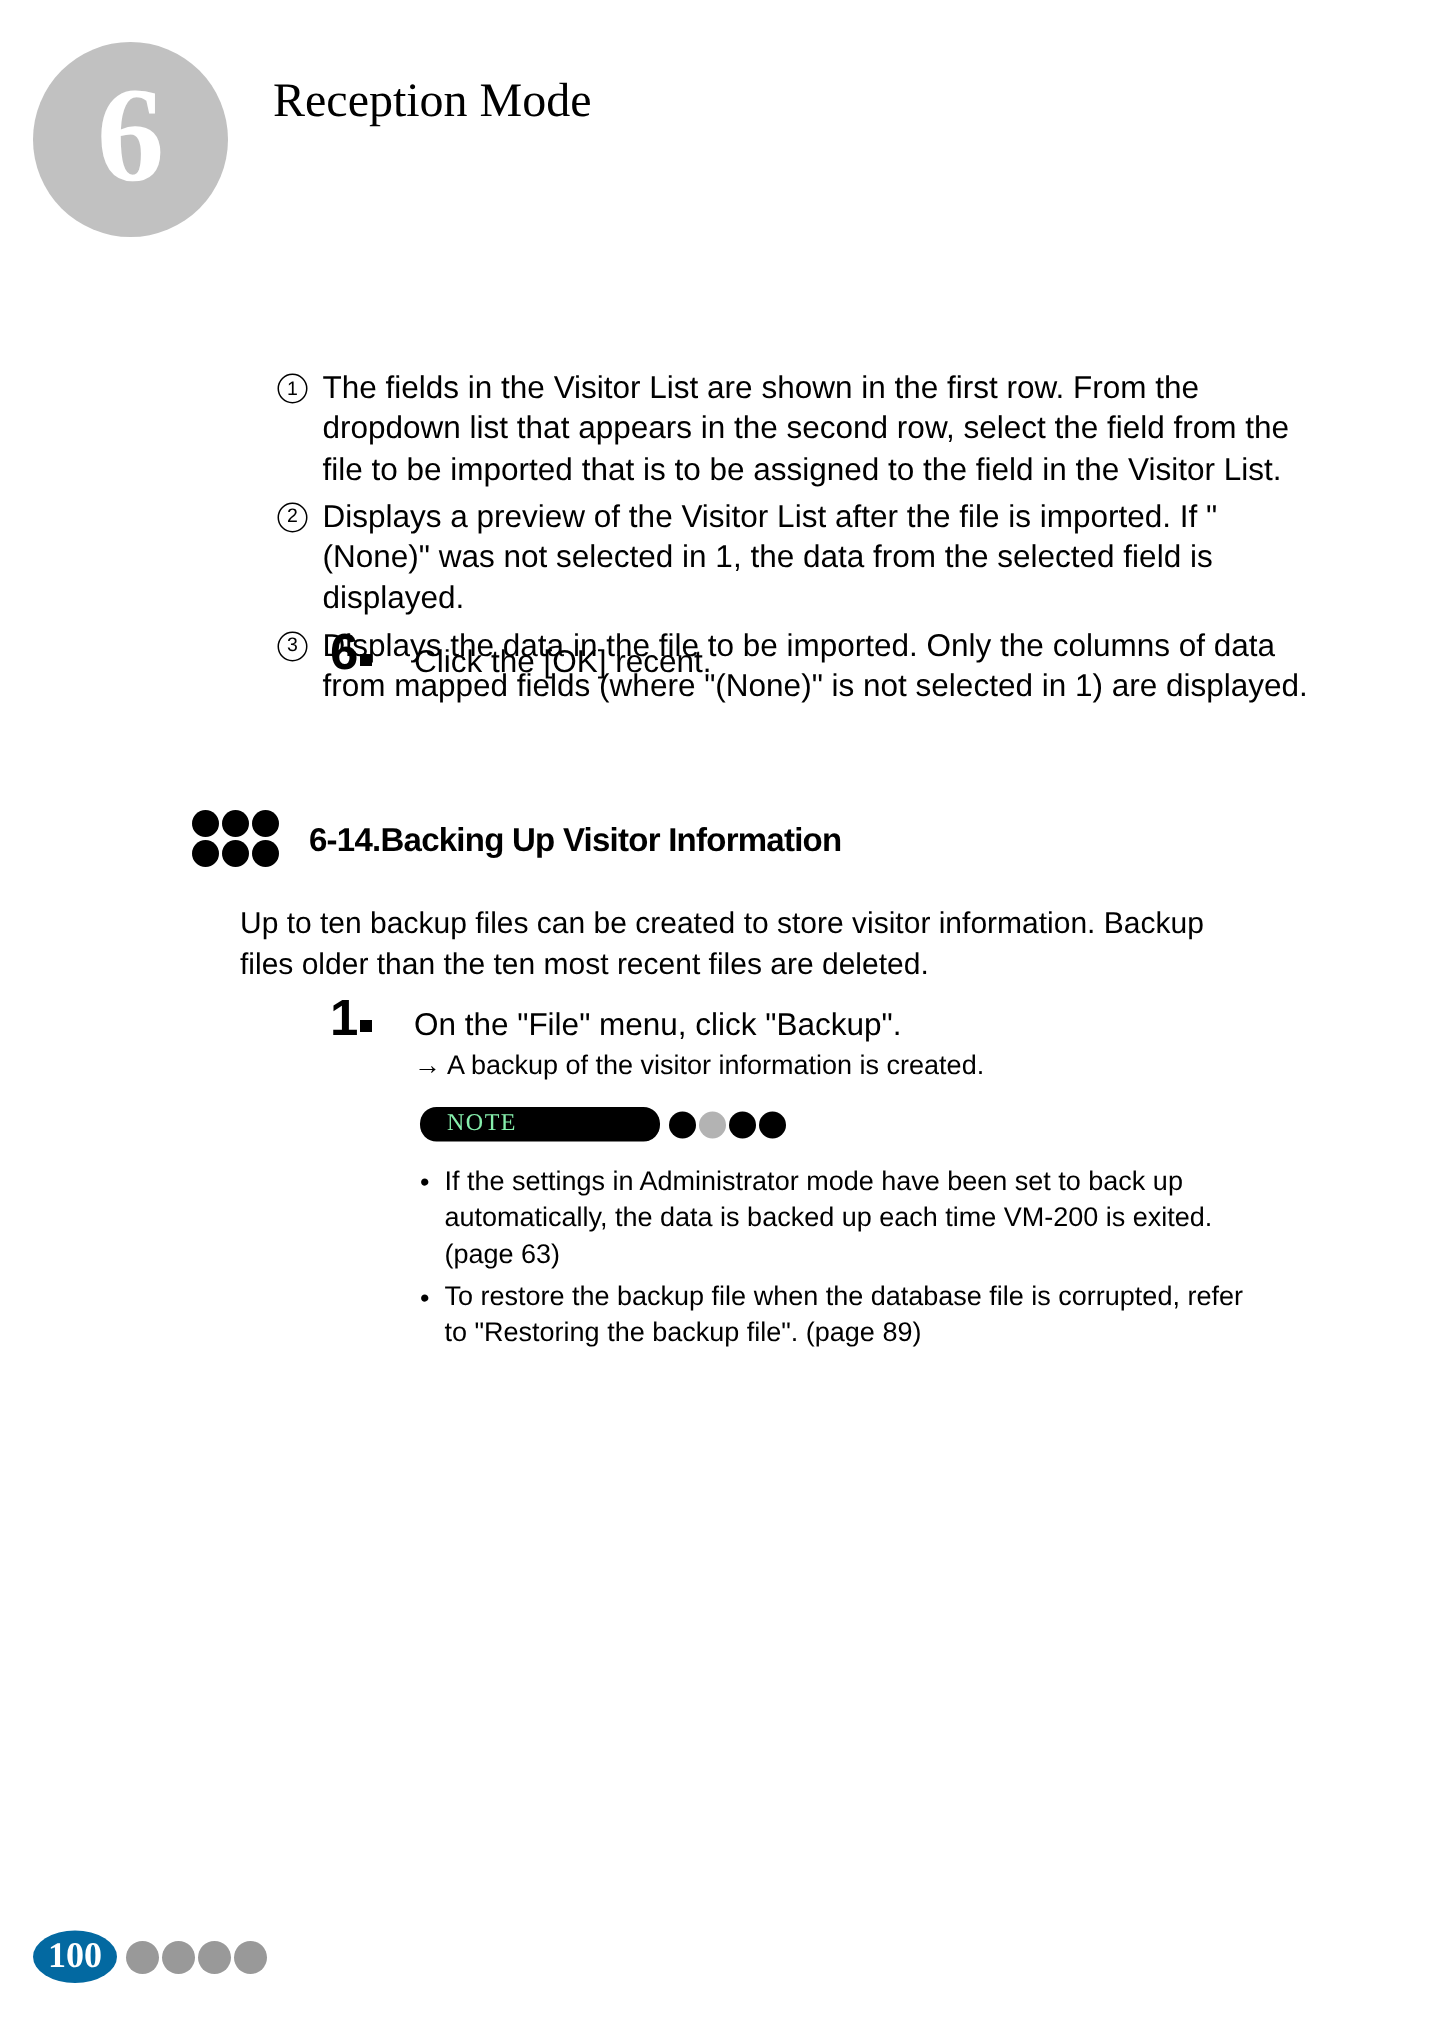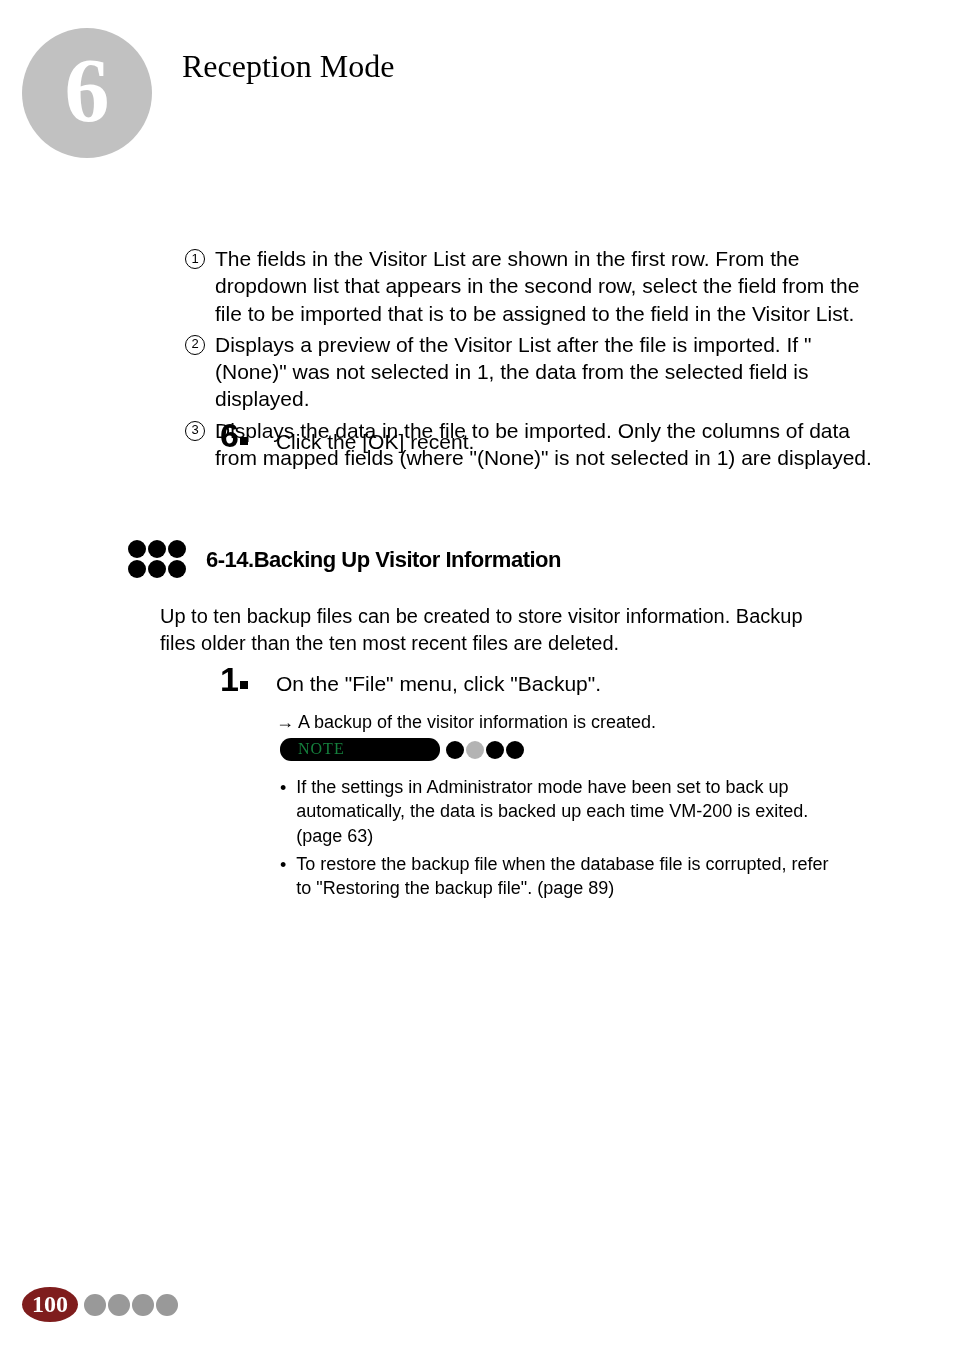--- a/index.html
+++ b/index.html
@@ -141,41 +141,41 @@
   .step1 {
     position: absolute;
     left: 220px;
     top: 662px;
     width: 660px;
     display: flex;
     align-items: flex-start;
   }
   .arrow-line {
     font-size: 18px;
-    margin-top: 12px;
+    margin-top: 0;
   }
   .arrow-symbol {
     font-family: Arial, sans-serif;
     margin-right: 4px;
   }
   
   .note-block {
     position: absolute;
     left: 280px;
     top: 738px;
     width: 560px;
   }
   .note-header {
     display: flex;
     align-items: center;
     margin-bottom: 14px;
   }
   .note-pill {
     background: #000;
-    color: #15803d;
+    color: #86efac;
     font-family: "Times New Roman", Times, serif;
     font-size: 16px;
     padding: 2px 20px 3px 18px;
     border-top-left-radius: 11px;
     border-bottom-left-radius: 11px;
     border-top-right-radius: 11px;
     border-bottom-right-radius: 11px;
     letter-spacing: 1px;
     min-width: 160px;
     box-sizing: border-box;
@@ -208,21 +208,21 @@
   }
   
   .footer {
     position: absolute;
     left: 22px;
     bottom: 30px;
     display: flex;
     align-items: center;
   }
   .page-oval {
-    background: #7f1d1d;
+    background: #0369a1;
     color: #fff;
     font-family: "Times New Roman", Times, serif;
     font-weight: bold;
     font-size: 24px;
     width: 56px;
     height: 35px;
     border-radius: 50%;
     display: flex;
     align-items: center;
     justify-content: center;

